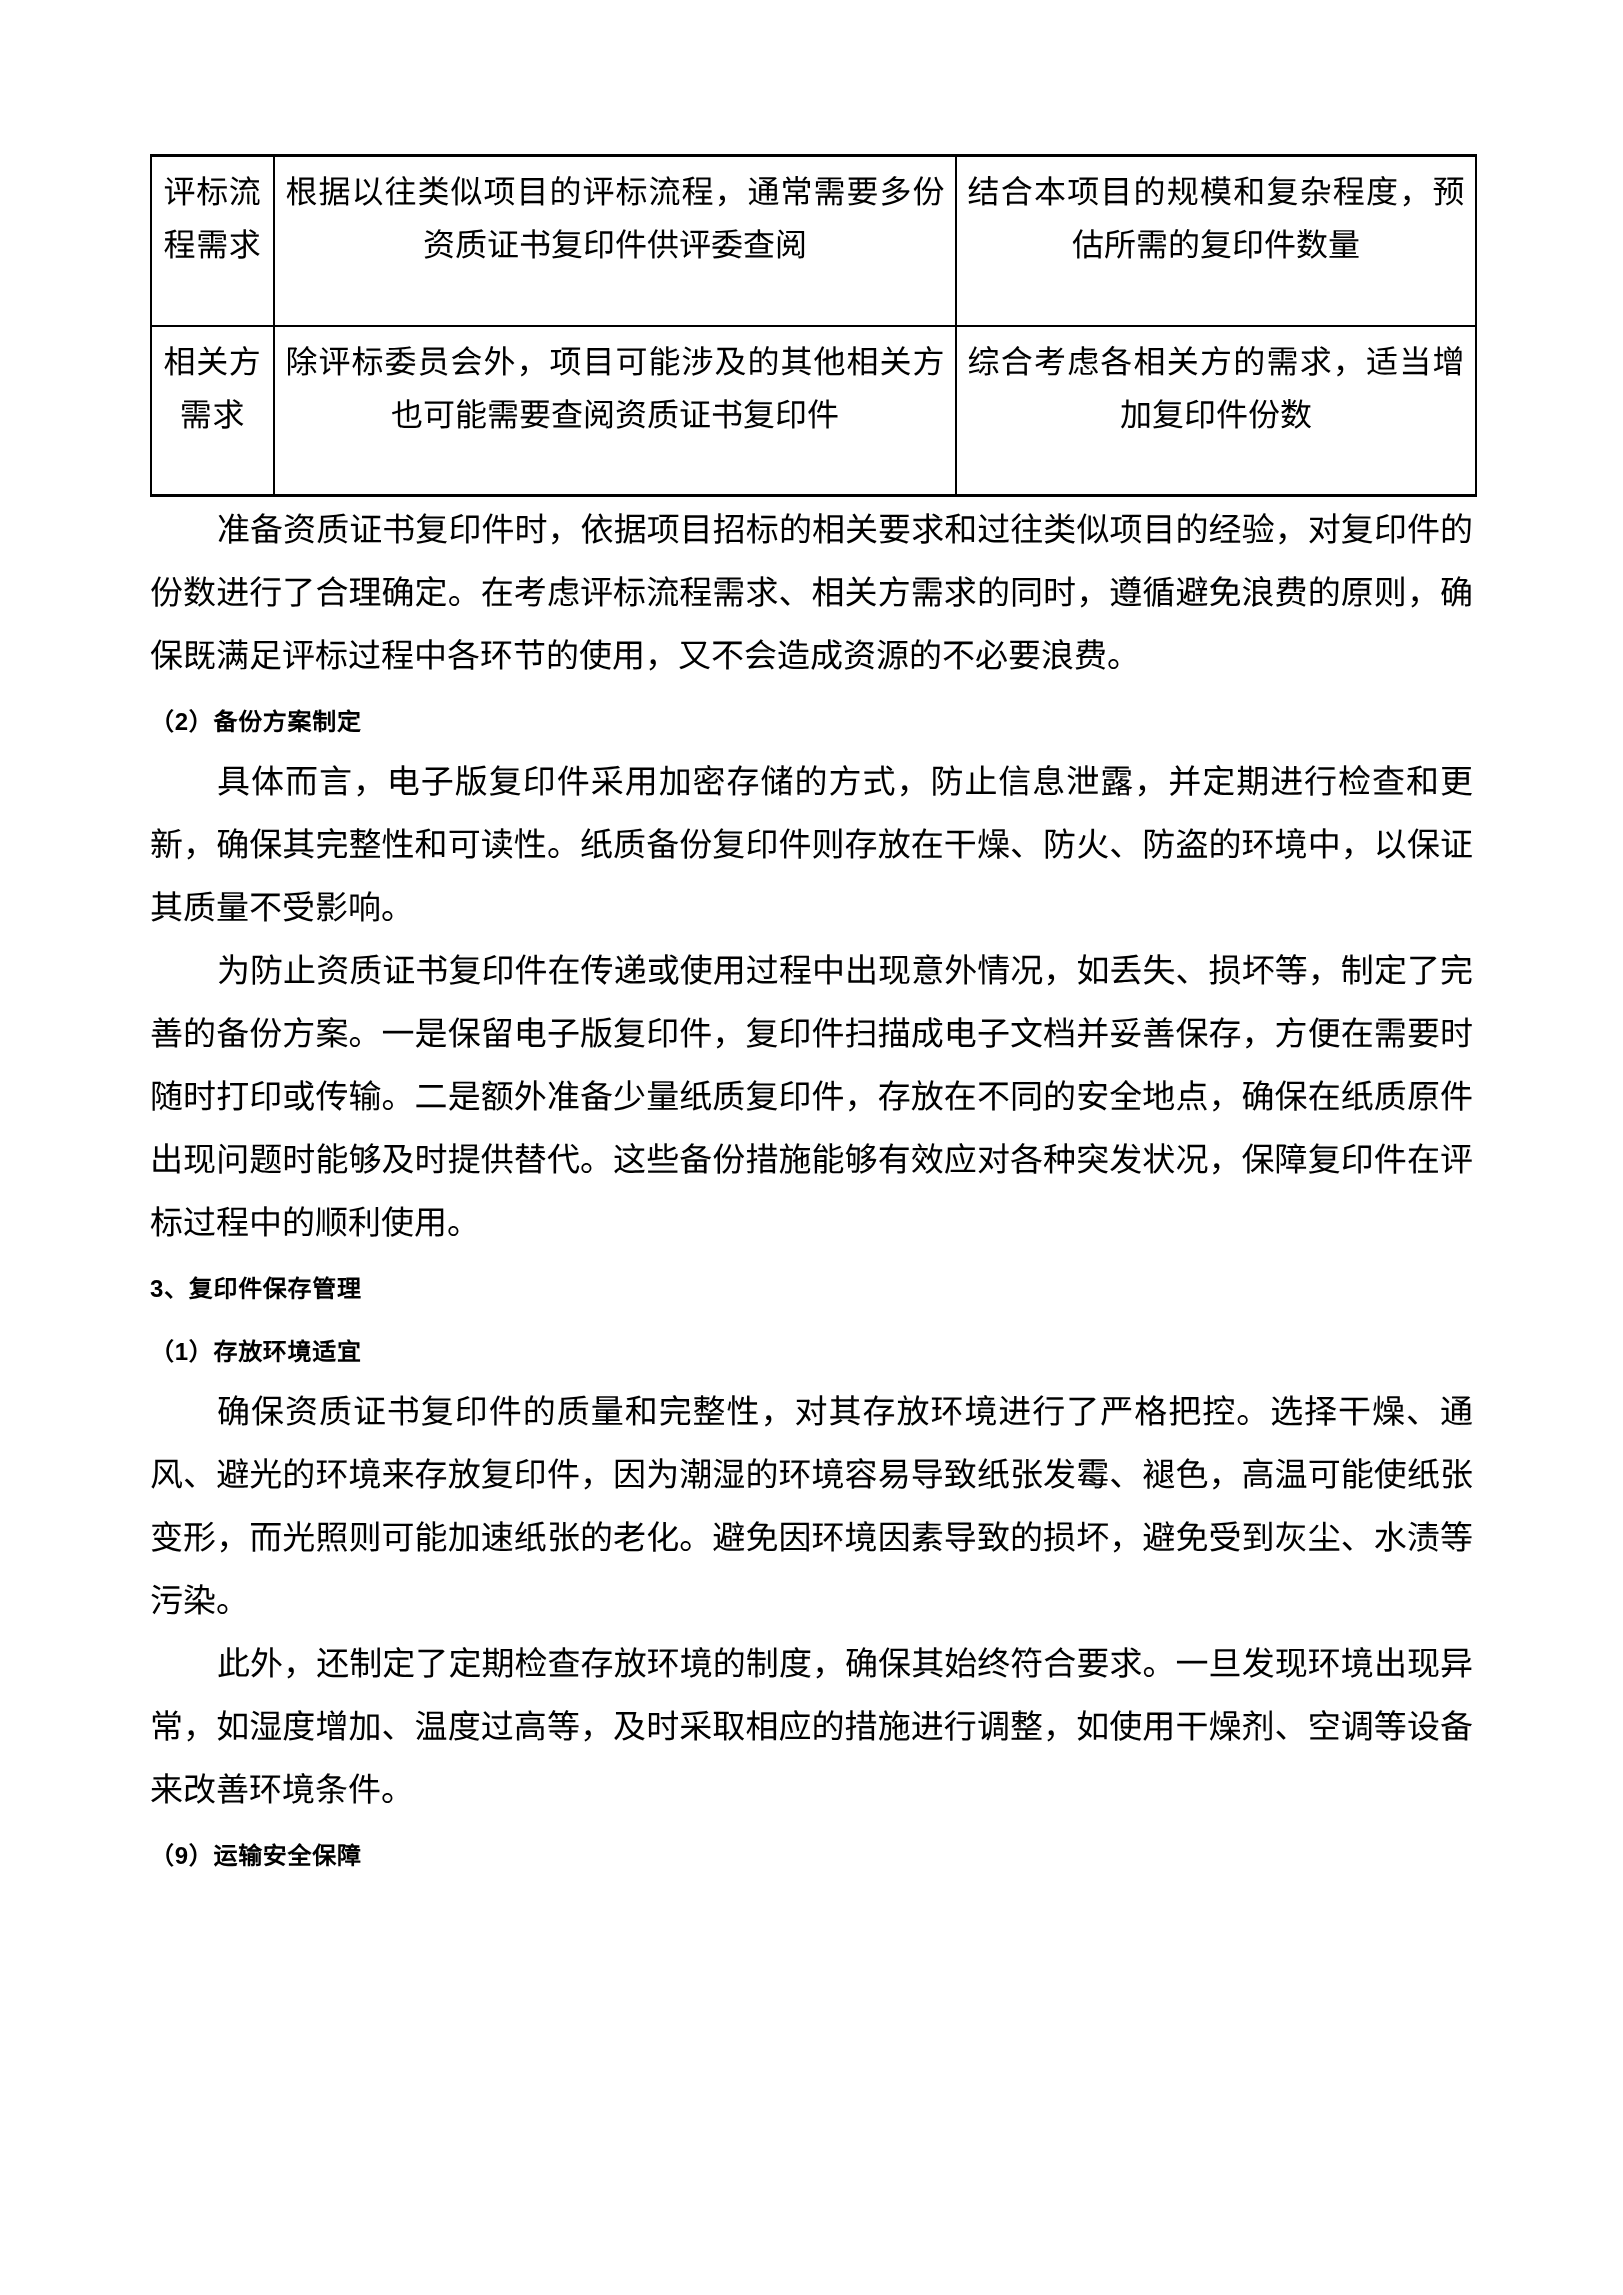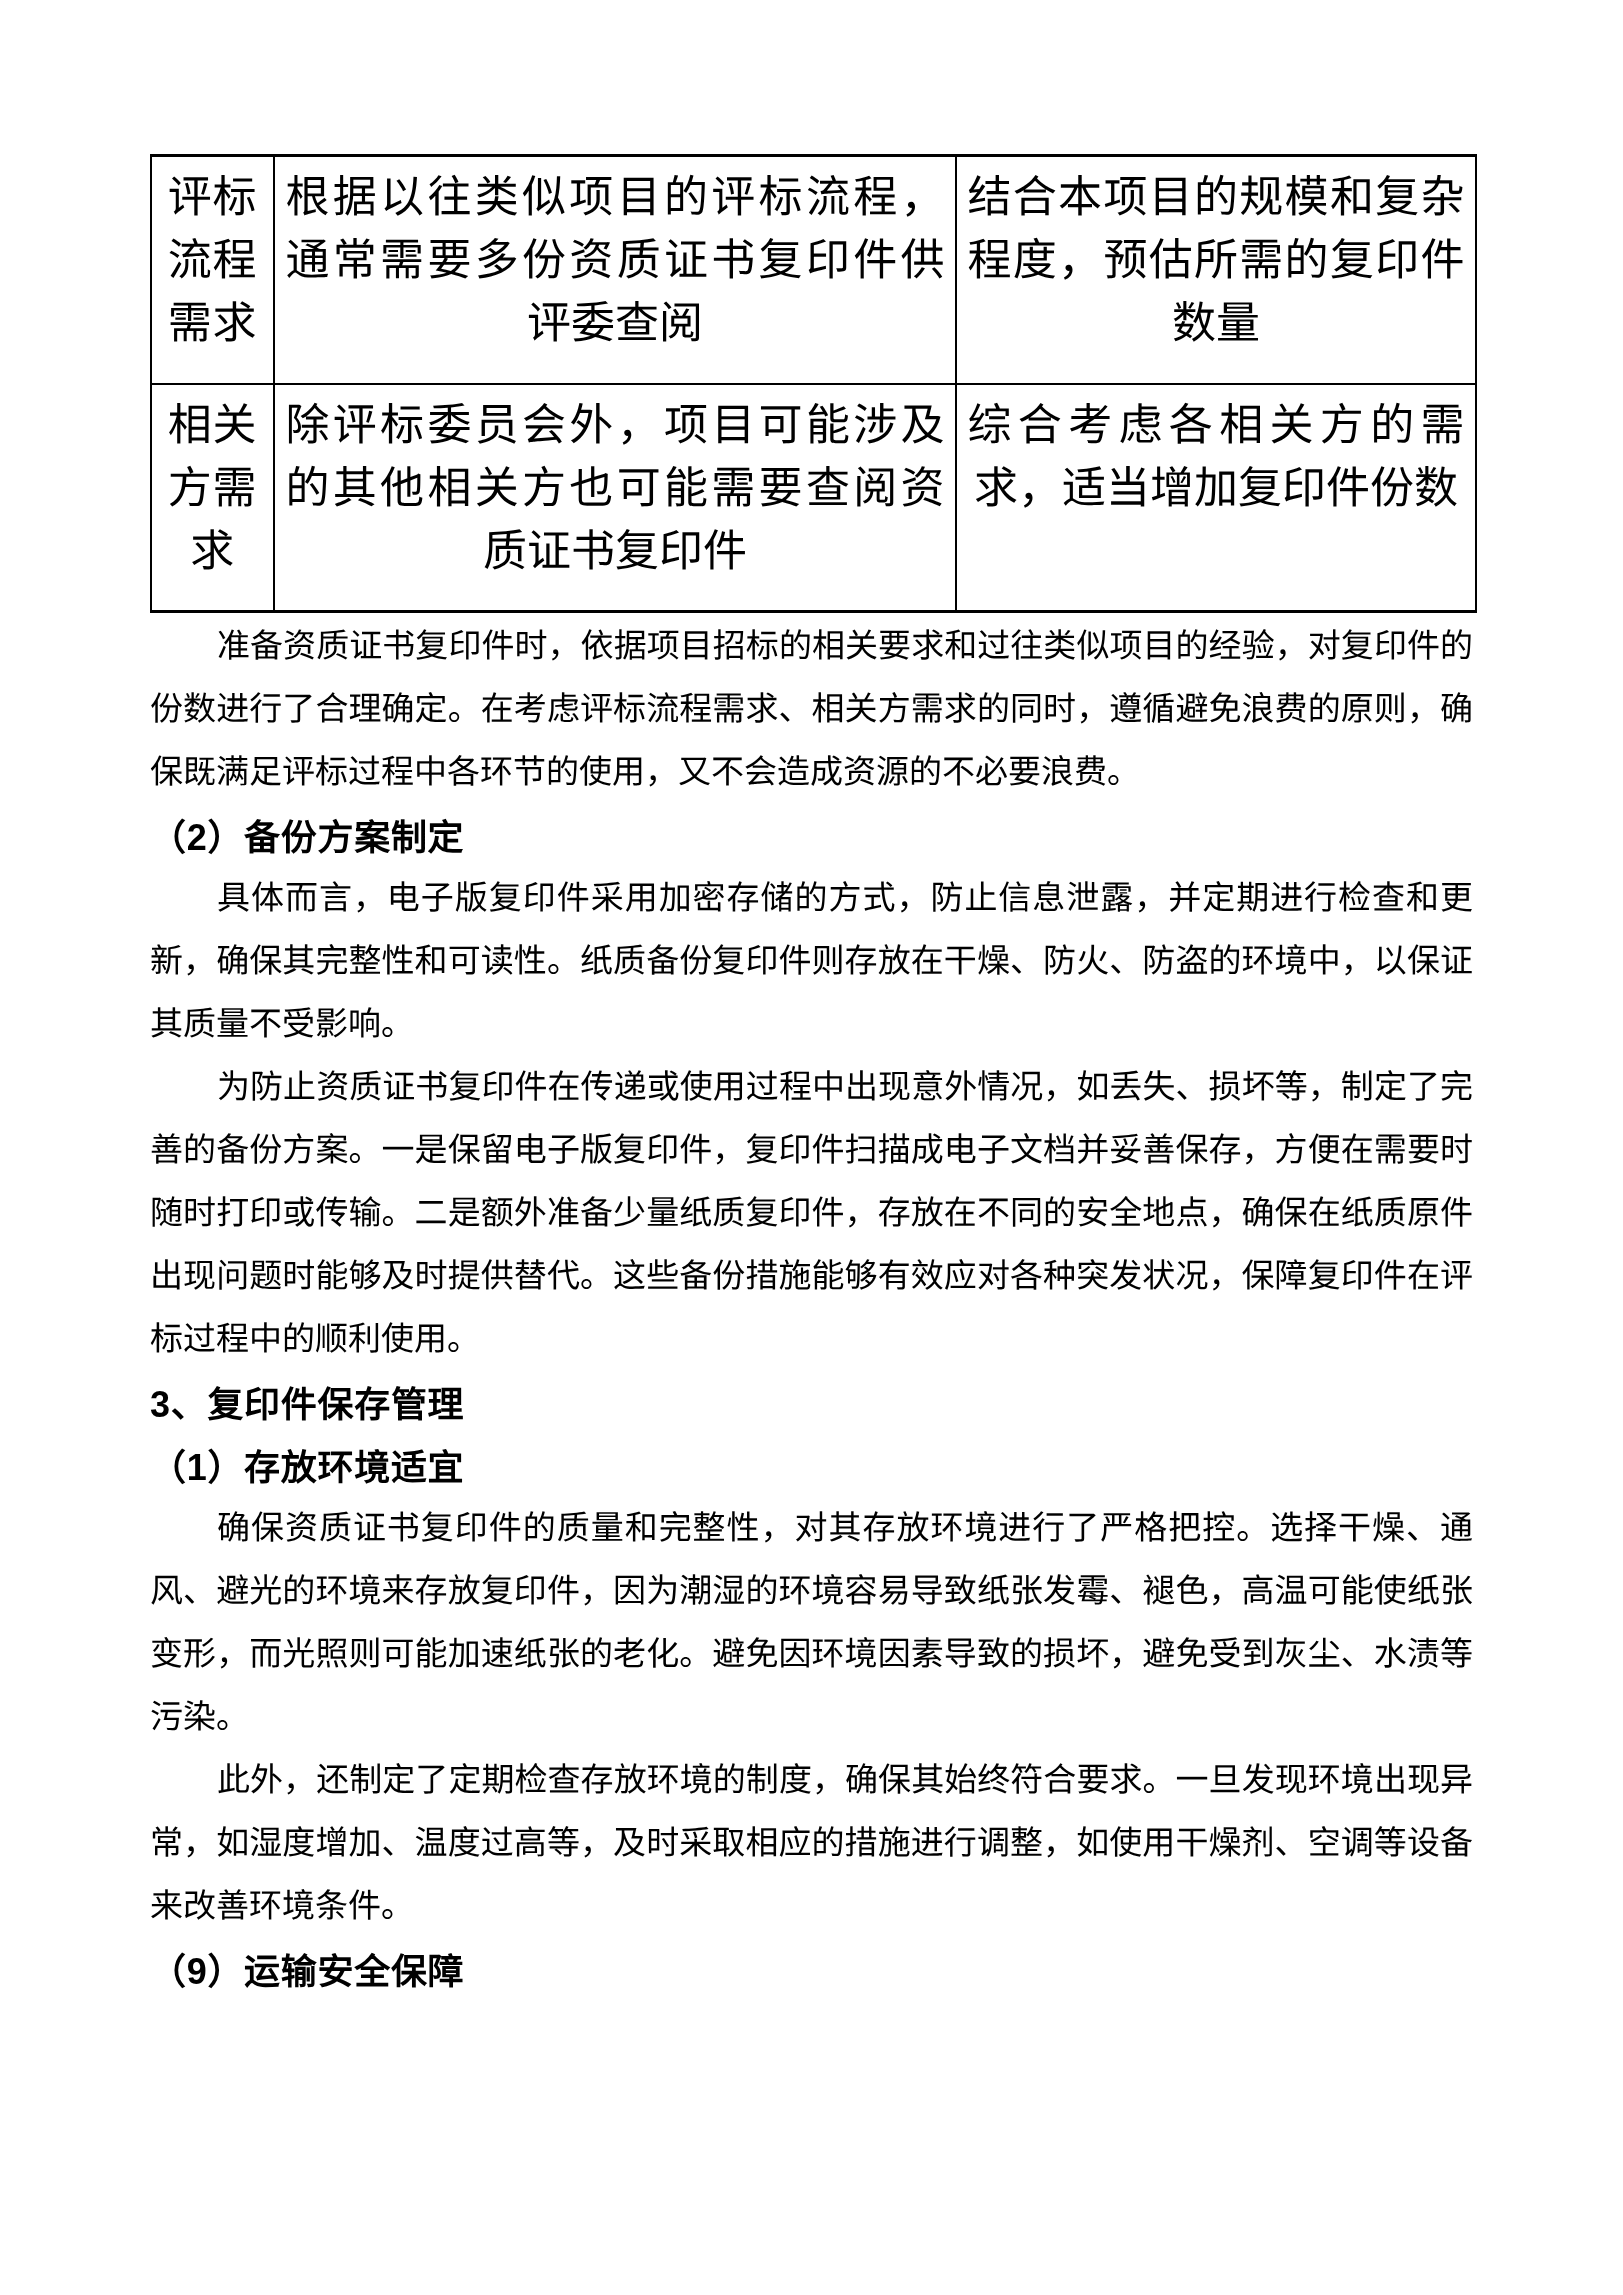--- a/index.html
+++ b/index.html
@@ -32,22 +32,22 @@
     border-left: 2.6px solid #000;
     border-right: 2.6px solid #000;
   }
   .req-table col.c1 { width: 123px; }
   .req-table col.c2 { width: 682px; }
   .req-table col.c3 { width: 520px; }
   .req-table td {
     border: 2px solid #000;
     vertical-align: top;
     padding: 9.2px 10.5px 27.5px 10.5px;
-    font-size: 44px;
-    line-height: 63px;
+    font-size: 32px;
+    line-height: 53px;
     text-align: center;
     font-family: "Liberation Serif", "DejaVu Serif", serif;
   }
   .req-table td.label {
     padding-left: 3.9px;
     padding-right: 3.9px;
     letter-spacing: 0.7px;
   }
   .req-table td.body {
     text-align: justify;
@@ -63,21 +63,21 @@
     line-height: 63px;
     text-align: justify;
     text-justify: inter-ideograph;
     text-indent: 67px;
     margin: 0;
     padding: 0;
     font-family: Liberation Mono, monospace;
   }
   .para.first-after-table { margin-top: 3.9px; }
   .heading {
-    font-size: 36px;
+    font-size: 24px;
     line-height: 63px;
     font-weight: bold;
     margin: 0;
     padding: 0;
     text-indent: 0;
     font-family: "Liberation Sans", "DejaVu Sans", sans-serif;
     letter-spacing: 0.7px;
   }
 </style>
 </head>

